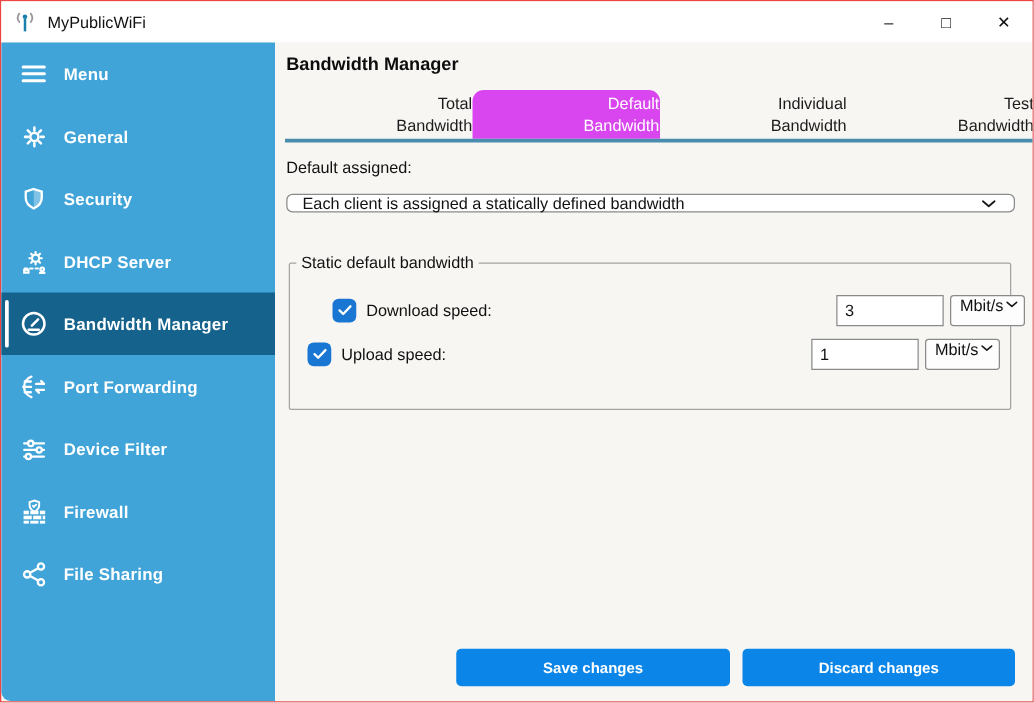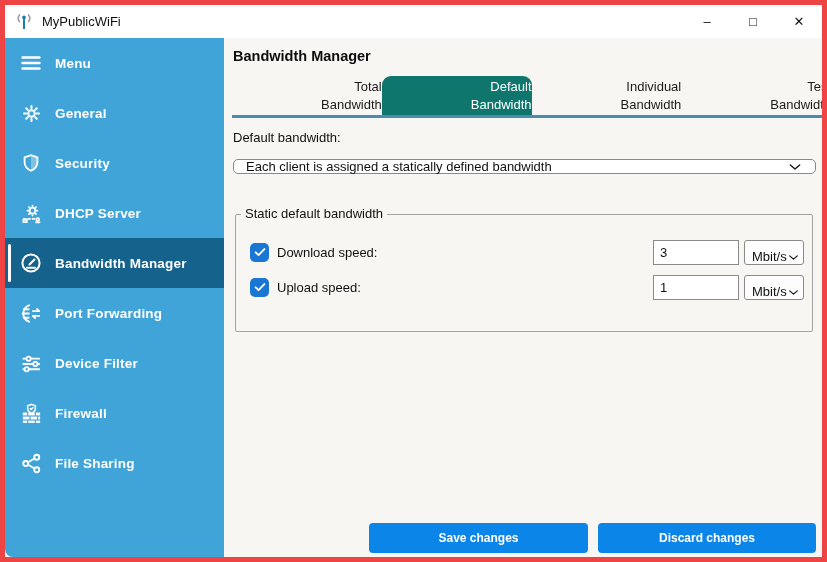--- a/index.html
+++ b/index.html
@@ -1,17 +1,17 @@
 <!DOCTYPE html>
 <html><head>
 <meta charset="utf-8">
 <style>
   html,body{margin:0;padding:0;background:#d8d8d8;font-family:"Liberation Sans","DejaVu Sans",sans-serif;}
   .window{position:relative;width:827px;height:562px;background:#f7f6f3;overflow:hidden;
-          border:5px solid #ef4444;box-sizing:border-box;}
+          border:1px solid #ef4444;box-sizing:border-box;}
   
   .titlebar{position:absolute;left:0;top:0;right:0;height:33px;background:#ffffff;
             display:flex;align-items:center;}
   .app-icon{width:20px;height:20px;margin-left:9px;}
   .title-text{font-size:13px;color:#111;margin-left:8px;}
   .win-controls{position:absolute;right:0;top:0;height:33px;display:flex;}
   .win-btn{width:46px;height:33px;display:flex;align-items:center;justify-content:center;
            font-size:13px;color:#111;cursor:default;background:transparent;border:none;}
   
   .sidebar{position:absolute;left:0;top:33px;bottom:0;width:219px;background:#41a4d8;
@@ -22,41 +22,41 @@
   .side-item .lbl{margin-left:12px;font-size:13.5px;font-weight:700;letter-spacing:.2px;}
   .side-item.selected{background:#15628c;}
   .side-item.selected::before{content:"";position:absolute;left:3px;top:6px;bottom:6px;width:3px;
              background:#ffffff;border-radius:2px;}
   
   .main{position:absolute;left:219px;top:33px;right:0;bottom:0;background:#f7f6f3;}
   .page-title{position:absolute;left:9px;top:10px;font-size:14.5px;font-weight:700;color:#0d0d0d;}
   .tabs{position:absolute;left:8px;top:38px;width:599px;display:flex;}
   .tab{flex:1;height:39px;display:flex;flex-direction:column;align-items:flex-end;justify-content:center;
        font-size:13px;color:#1b1b1b;line-height:1.35;cursor:pointer;text-align:center;}
-  .tab.selected{background:#0f766e;color:#ffffff;border-radius:9px 9px 0 0;}
+  .tab.selected{background:#d946ef;color:#ffffff;border-radius:9px 9px 0 0;}
   .tab-underline{position:absolute;left:8px;top:77px;width:599px;height:3px;background:#4a8cae;}
   .field-label{position:absolute;left:9px;top:92px;font-size:13px;color:#111;}
   .big-select{position:absolute;left:9px;top:121px;width:583px;height:15px;background:#ffffff;
               border:1px solid #8a8a8a;border-radius:5px;box-sizing:border-box;display:flex;
               align-items:center;padding:0 12px;font-size:13px;color:#111;cursor:pointer;}
   .big-select .chev{margin-left:auto;}
   
   .groupbox{position:absolute;left:11px;top:176px;width:578px;height:118px;border:1px solid #a3a3a3;
             border-radius:2px;box-sizing:border-box;}
   .legend{position:absolute;left:5px;top:-9px;background:#f7f6f3;padding:0 4px;font-size:13px;color:#111;}
   .gb-row{position:absolute;left:14px;right:14px;height:26px;display:flex;align-items:center;}
-  .gb-row.r0{top:24px;} .gb-row.r1{top:59px;}
+  .gb-row.r0{top:24px;margin-left:20px;} .gb-row.r1{top:59px;}
   .checkbox{width:19px;height:19px;background:#1976d2;border-radius:5px;display:flex;align-items:center;
             justify-content:center;cursor:pointer;flex:0 0 19px;}
   .cb-label{margin-left:8px;font-size:13px;color:#111;}
   .speed-input{position:absolute;left:403px;width:86px;height:25px;border:1px solid #8a8a8a;
                background:#fff;box-sizing:border-box;font-size:13px;padding:0 6px;
                font-family:"Liberation Sans",sans-serif;color:#111;}
   .unit-select{position:absolute;left:494px;width:60px;height:25px;border:1px solid #8a8a8a;
-               border-radius:3px;background:#fdfdfd;box-sizing:border-box;display:flex;align-items:flex-end;
+               border-radius:3px;background:#fdfdfd;box-sizing:border-box;display:flex;align-items:flex-start;
                padding:0 7px;font-size:13px;color:#111;cursor:pointer;}
   .unit-select .chev{margin-left:auto;}
   
   .btn{position:absolute;top:485px;height:30px;background:#0b86e8;border:none;border-radius:4px;
        color:#ffffff;font-size:12px;font-weight:700;cursor:pointer;font-family:"Liberation Sans",sans-serif;}
   .btn.save{left:145px;width:219px;} .btn.discard{left:374px;width:218px;}
   svg{display:block;}
 </style>
 </head>
 <body>
@@ -228,21 +228,21 @@
         <span>Individual</span>
         <span>Bandwidth</span>
       </div>
       <div class="tab">
         <span>Test</span>
         <span>Bandwidth</span>
       </div>
     </div>
     <div class="tab-underline"></div>
 
-    <div class="field-label">Default bandwidth:</div>
+    <div class="field-label">Default assigned:</div>
 
     <div class="big-select">
       <span>Each client is assigned a statically defined bandwidth</span>
       <span class="chev">
         <svg viewBox="0 0 24 24" width="16" height="16">
             <path d="M5 9l7 6 7-6" fill="none" stroke="#1a1a1a" stroke-width="2.2" stroke-linecap="round" stroke-linejoin="round"></path>
           </svg>
       </span>
     </div>
 

